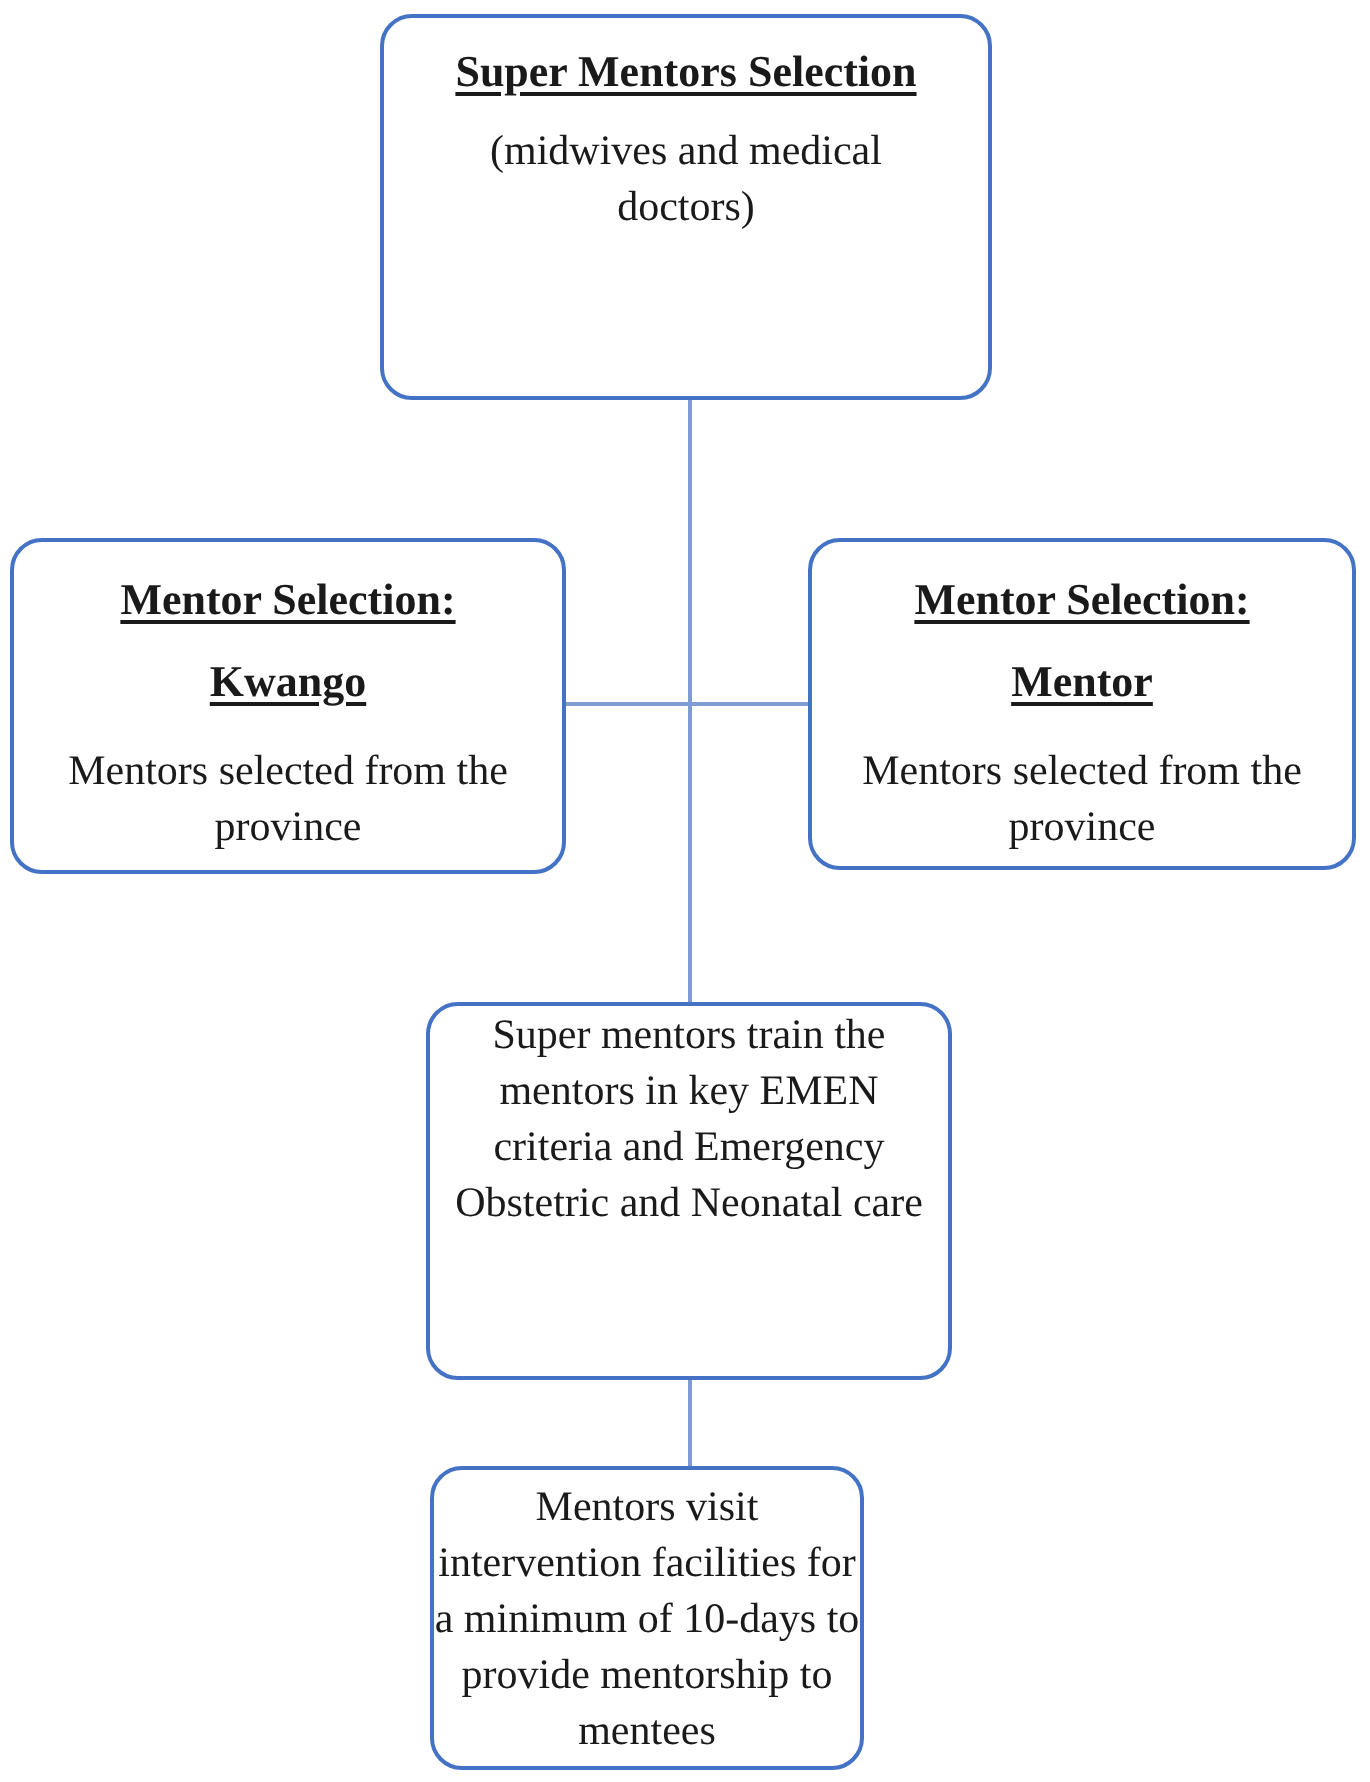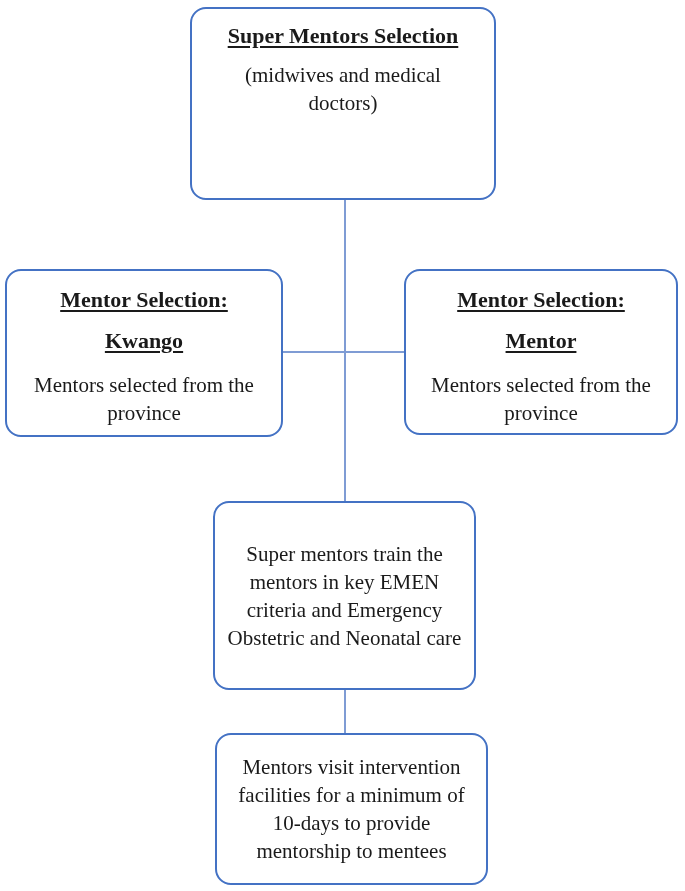--- a/index.html
+++ b/index.html
@@ -45,23 +45,23 @@
   .node-top{left:190px;top:7px;width:306px;height:193px;padding-top:13px;}
   .node-top .title{margin-bottom:9px;}
   .node-top .p-body{max-width:272px;}
   .node-top .p-note{max-width:240px;margin-top:11px;}
   
   .node-left{left:5px;top:269px;width:278px;height:168px;padding-top:15px;}
   .node-right{left:404px;top:269px;width:274px;height:166px;padding-top:15px;}
   .node-left .subtitle,.node-right .subtitle{margin-top:13px;}
   .node-left .p-body,.node-right .p-body{max-width:232px;margin-top:16px;}
   
-  .node-train{left:213px;top:501px;width:263px;height:189px;display:flex;align-items:center;justify-content:center;}
+  .node-train{left:213px;top:501px;width:263px;height:189px;display:flex;justify-content:center;}
   .node-train .p-body{max-width:240px;}
-  .node-visit{left:215px;top:733px;width:273px;height:152px;display:flex;align-items:center;justify-content:center;}
+  .node-visit{left:215px;top:733px;width:217px;height:152px;display:flex;align-items:center;justify-content:center;}
   .node-visit .p-body{max-width:228px;}
   
   .connector{position:absolute;background:var(--connector);}
   .conn-v1{left:344px;top:200px;width:2px;height:301px;}
   .conn-h1{left:283px;top:351px;width:121px;height:2px;}
   .conn-v2{left:344px;top:690px;width:2px;height:43px;}
 </style>
 </head>
 <body>
 

